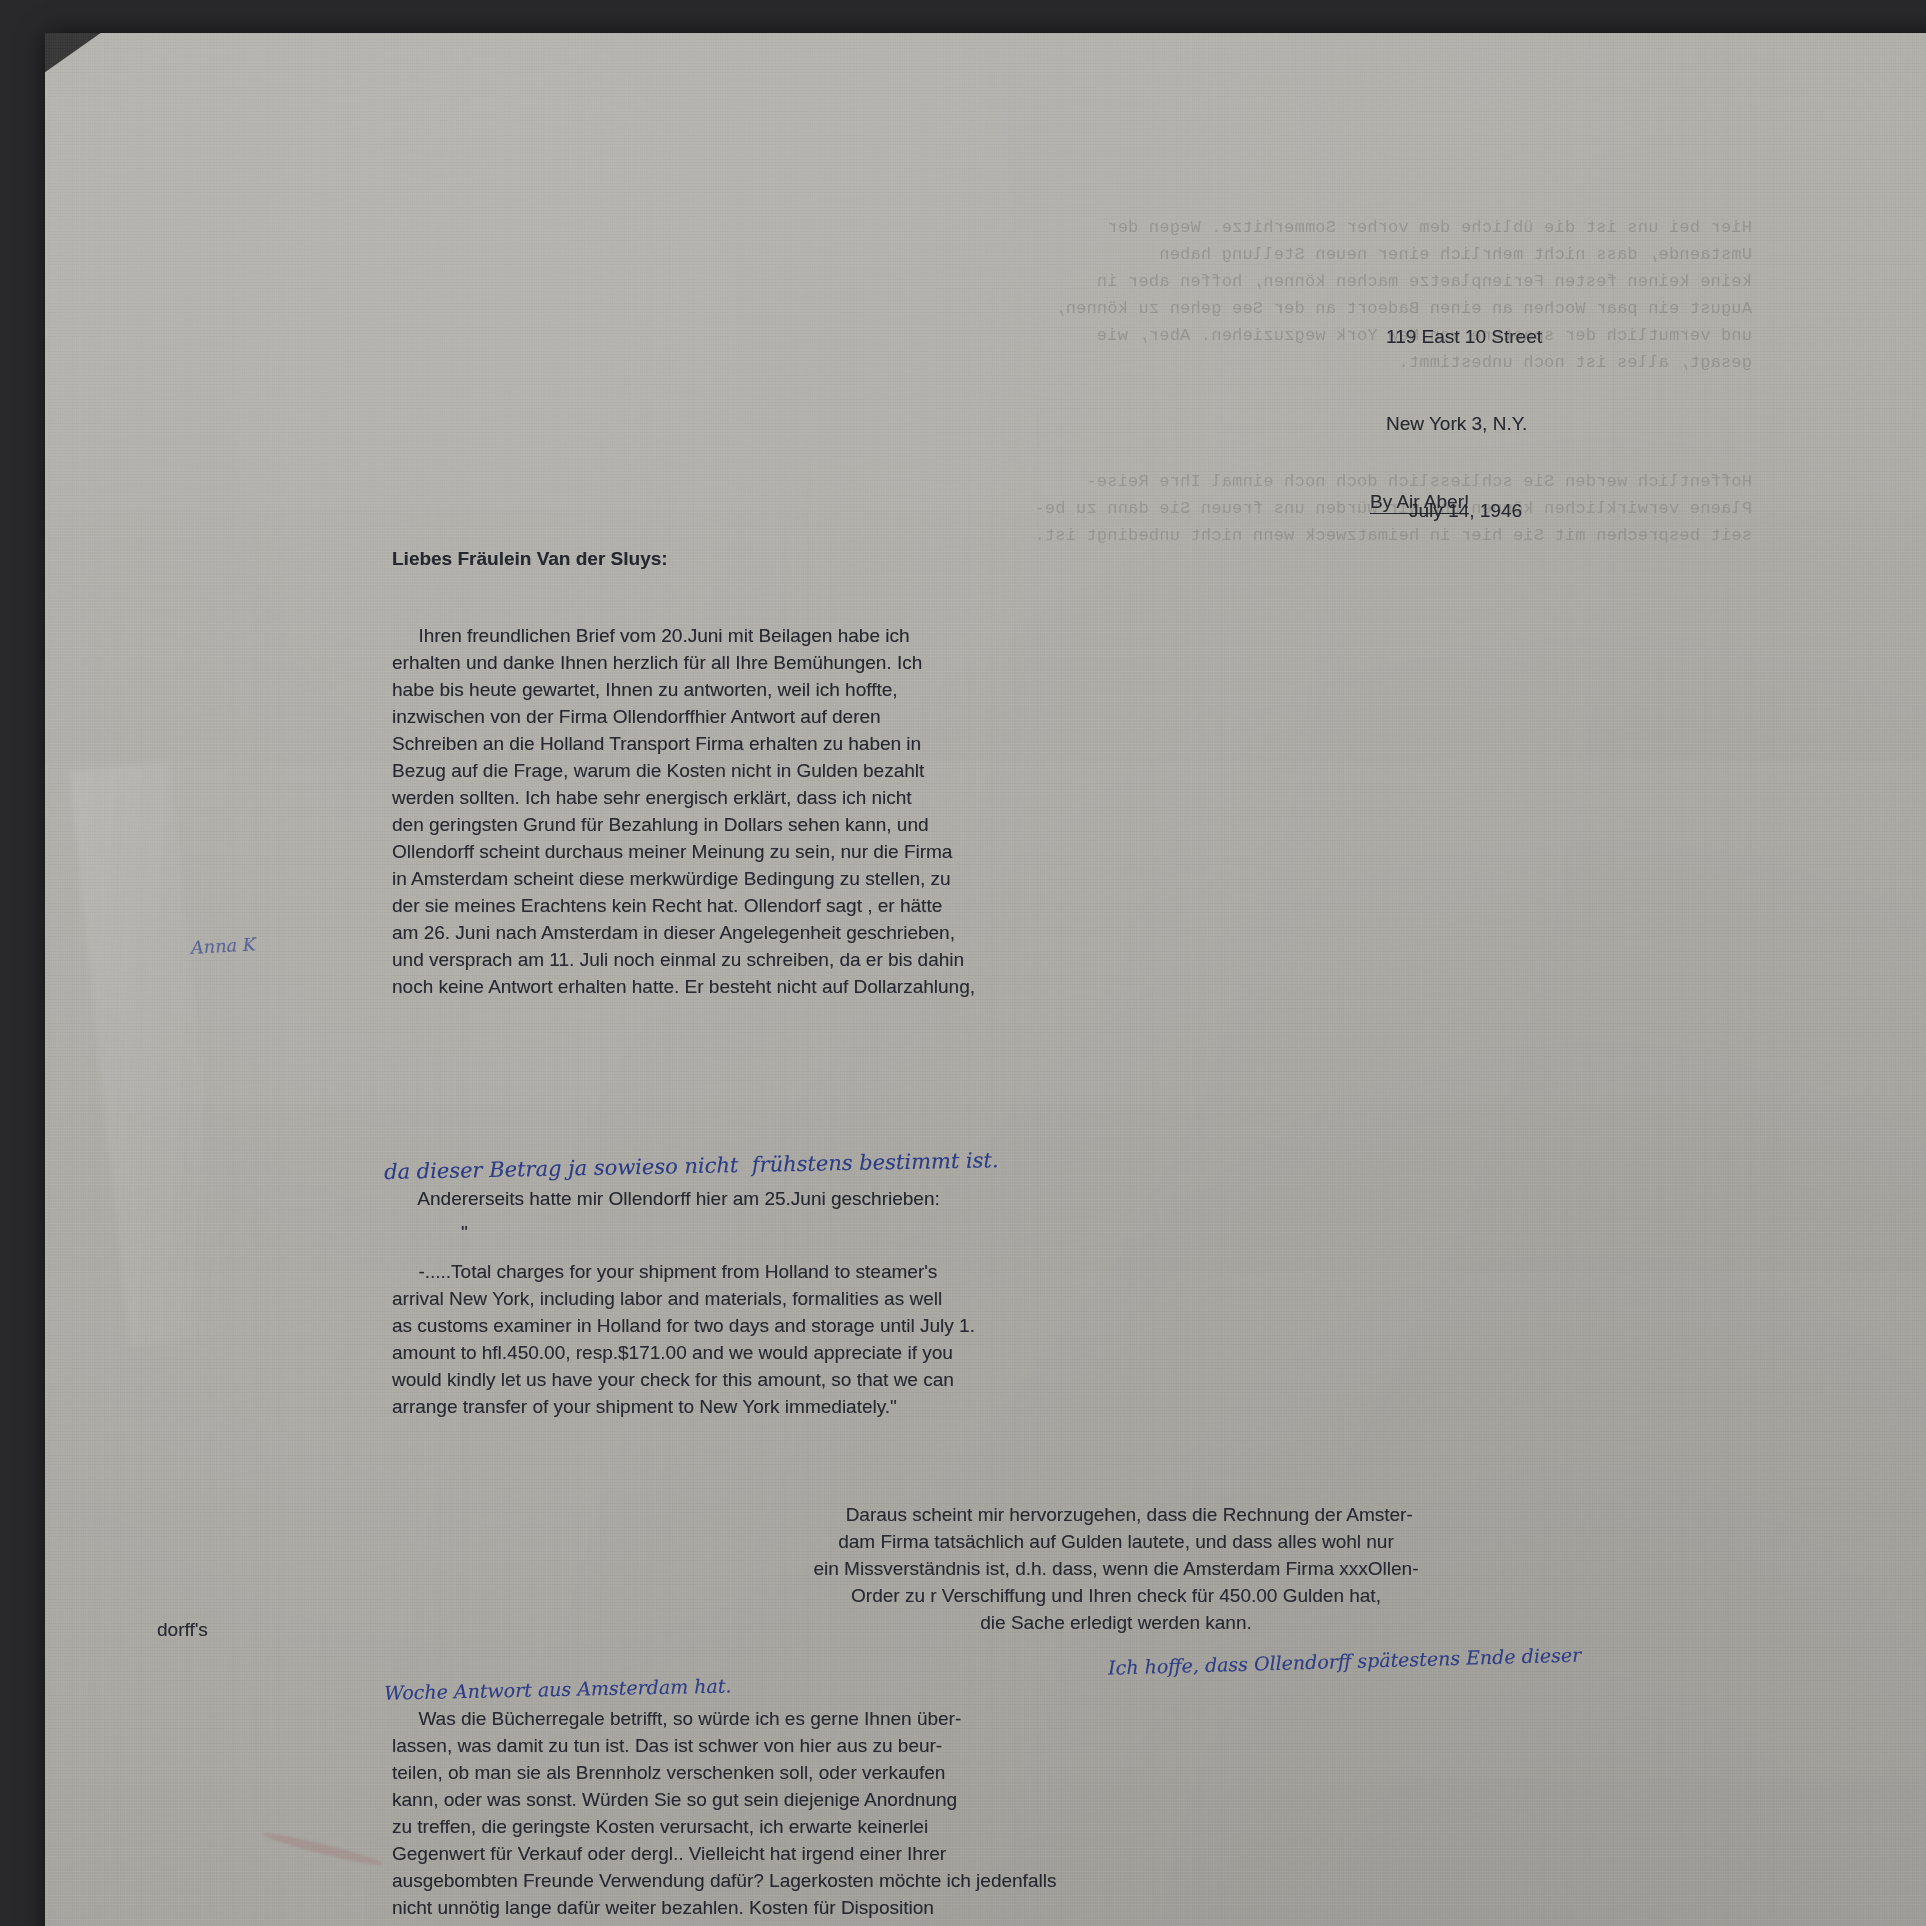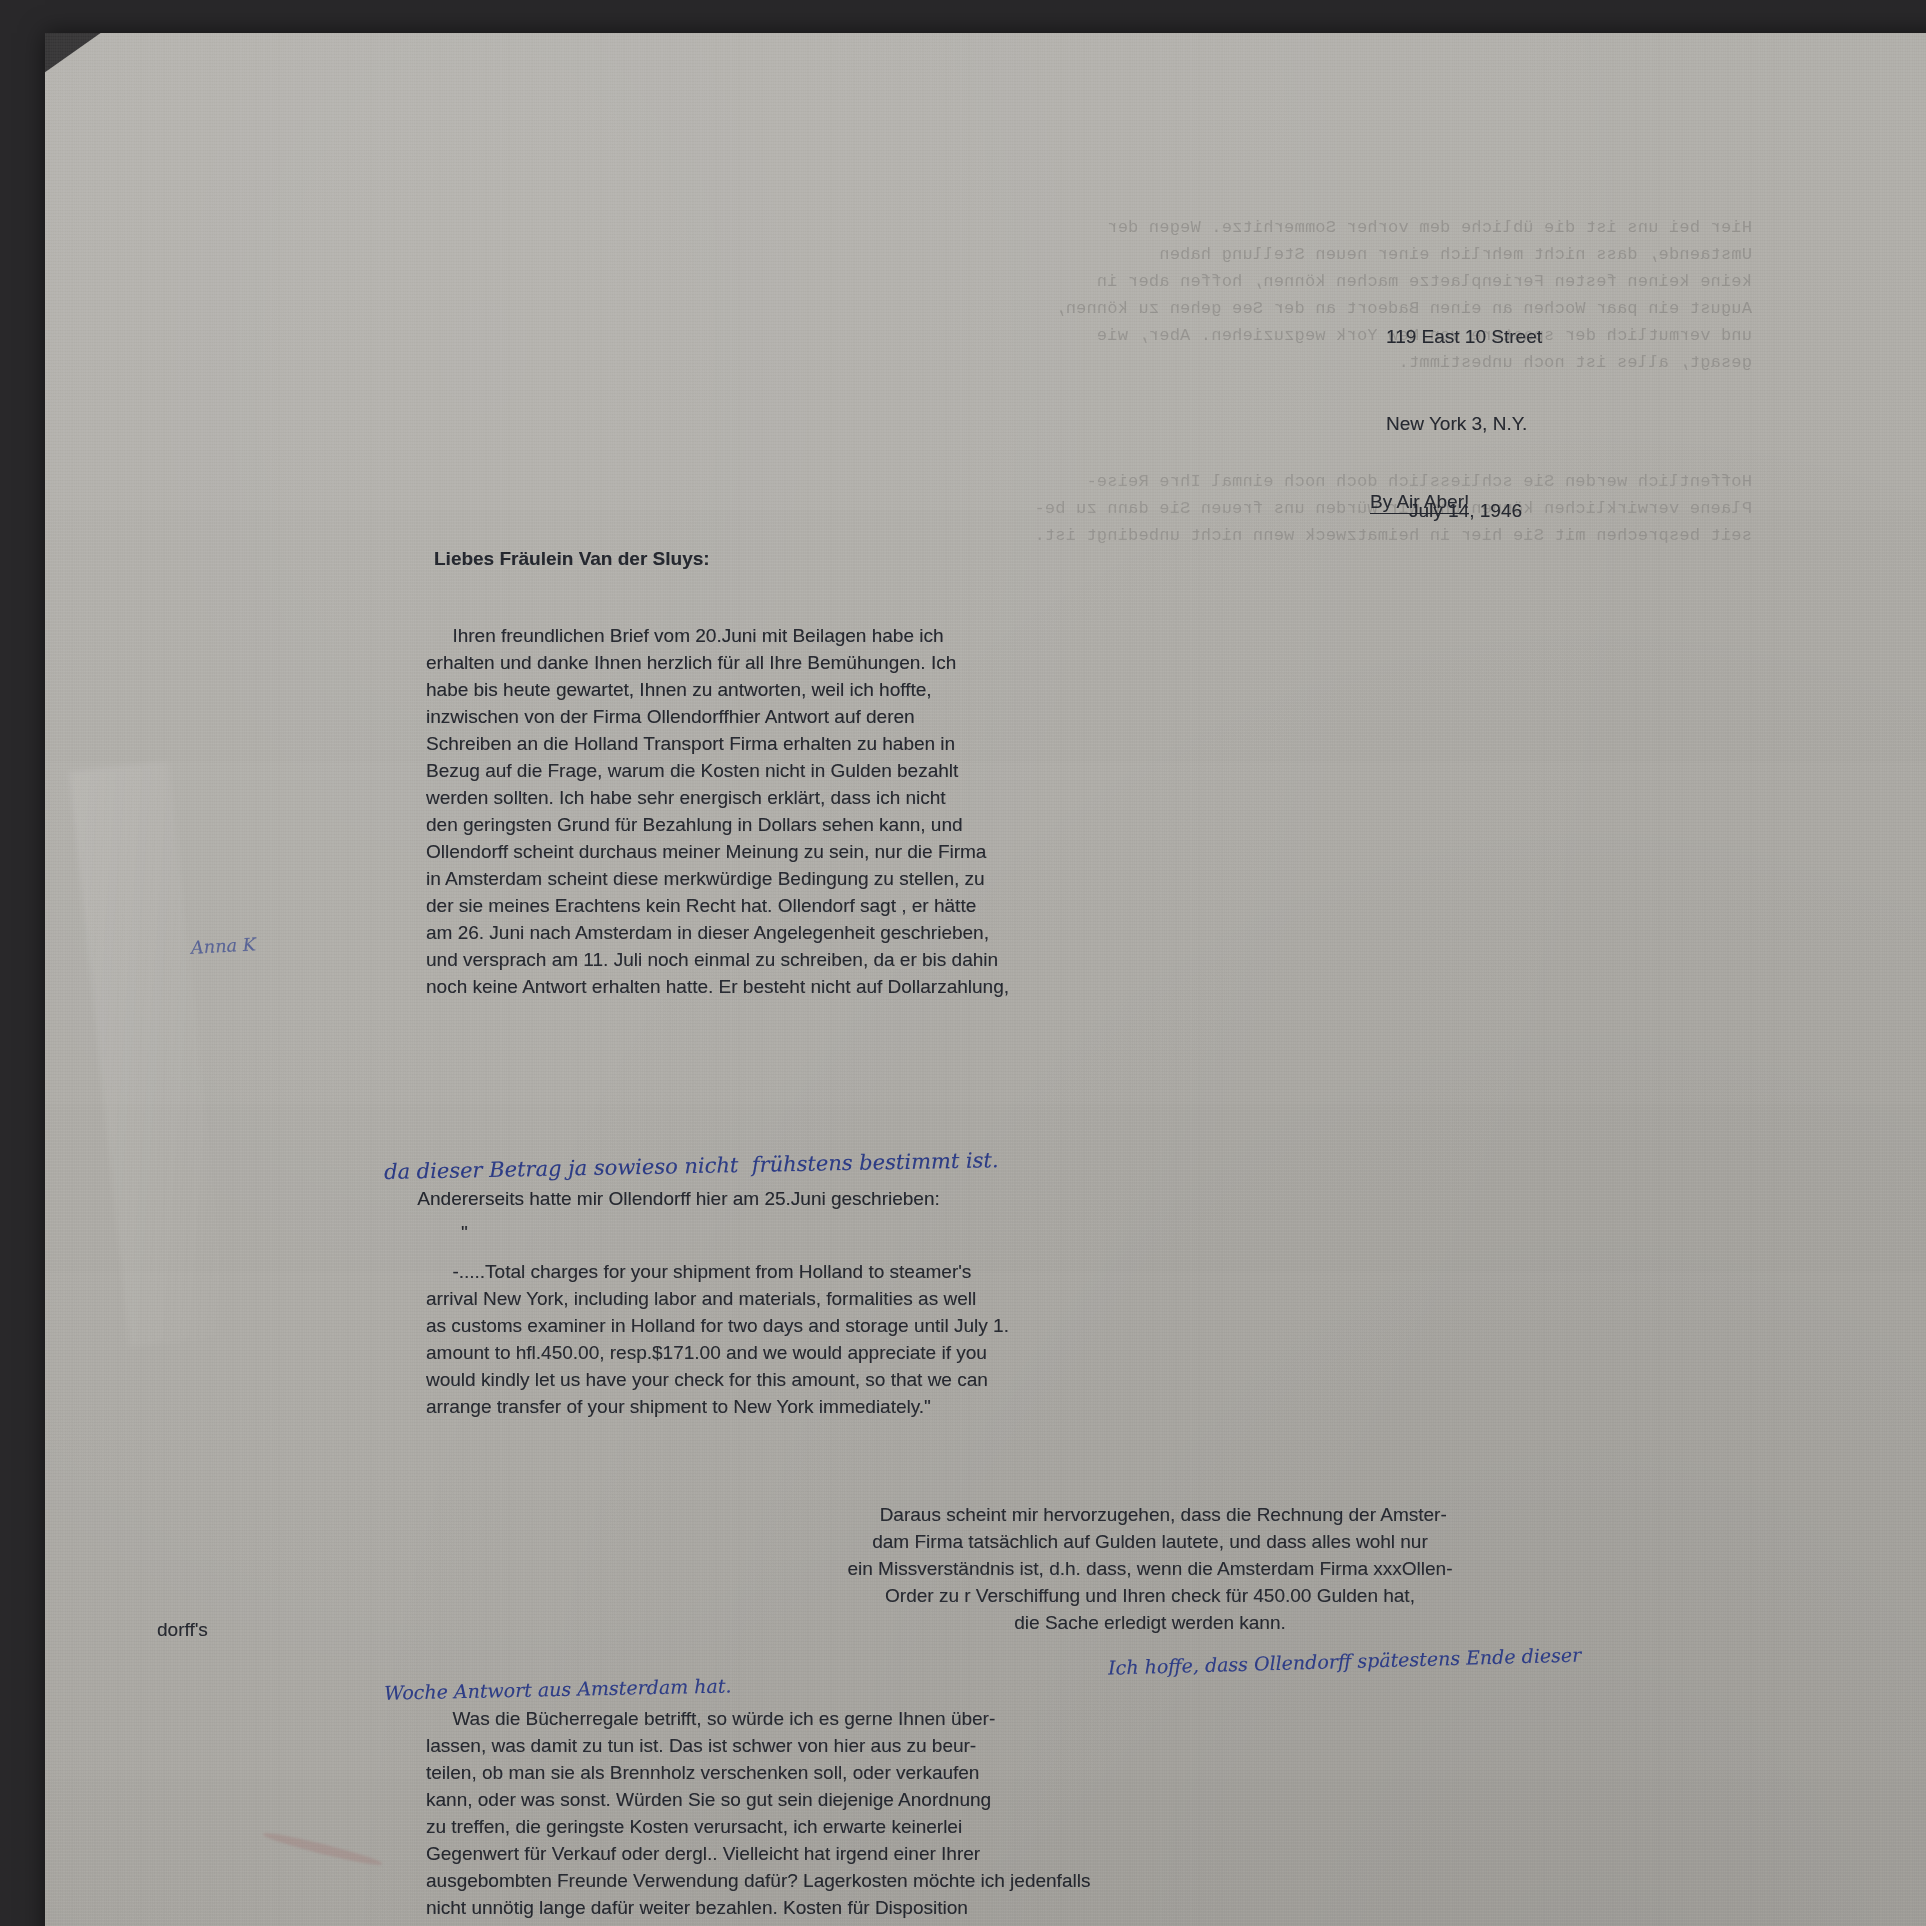--- a/index.html
+++ b/index.html
@@ -131,27 +131,25 @@
   }
   #airmail {
     border-bottom: 1.2px solid #23262e;
     padding-bottom: 0.8px;
   }
 
   #salutation {
     left: 347px;
     top: 512px;
     font-weight: bold;
-    margin-left: 42px;
   }
 
   .para {
     left: 347px;
     width: 1448px;
-    margin-left: 34px;
   }
   #para1 { top: 589px; }
   #quote-mark { left: 416px; top: 1186px; }
   #para2 { top: 1225px; }
   #para3 { top: 1468px; text-align: center; }
   #para4 { top: 1672px; }
 
   
   .margin-note {
     position: absolute;

